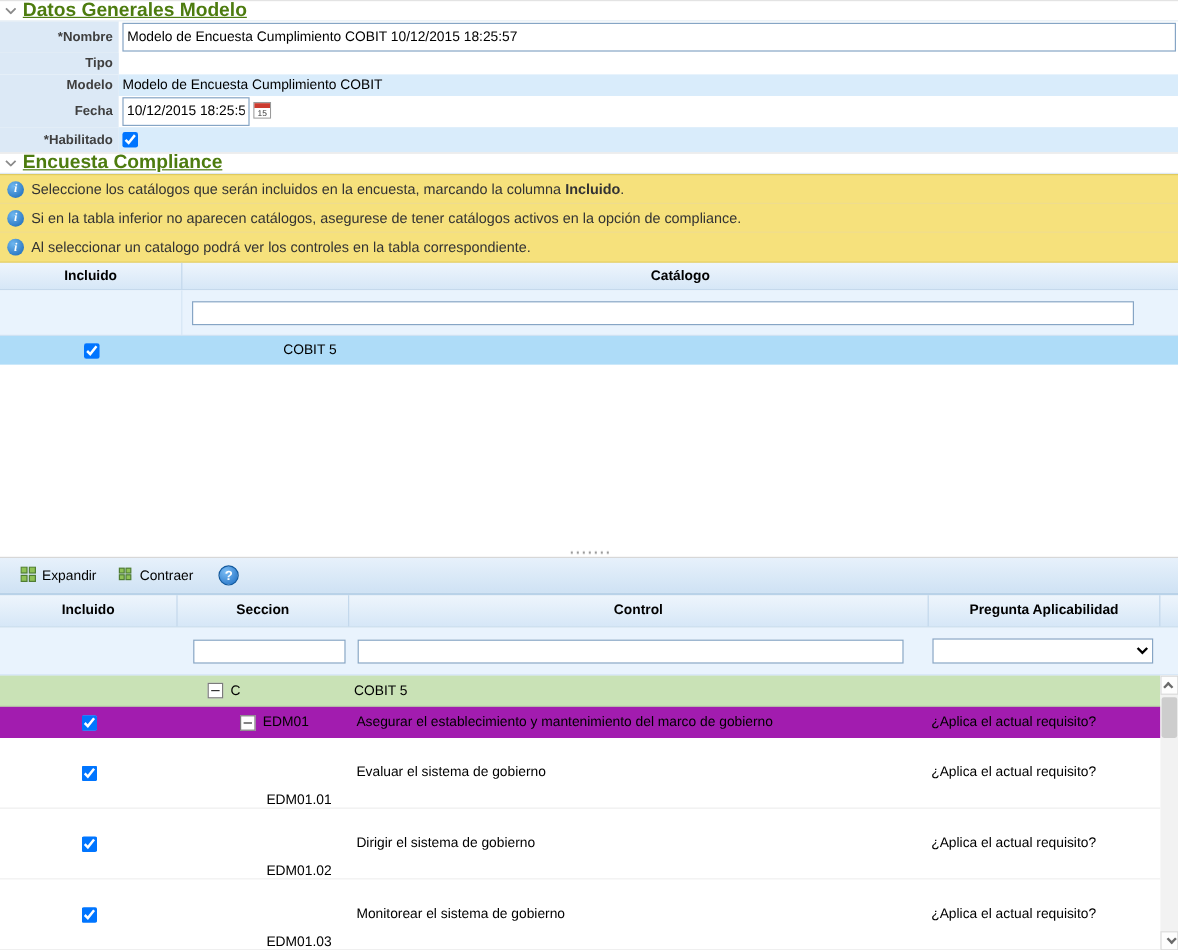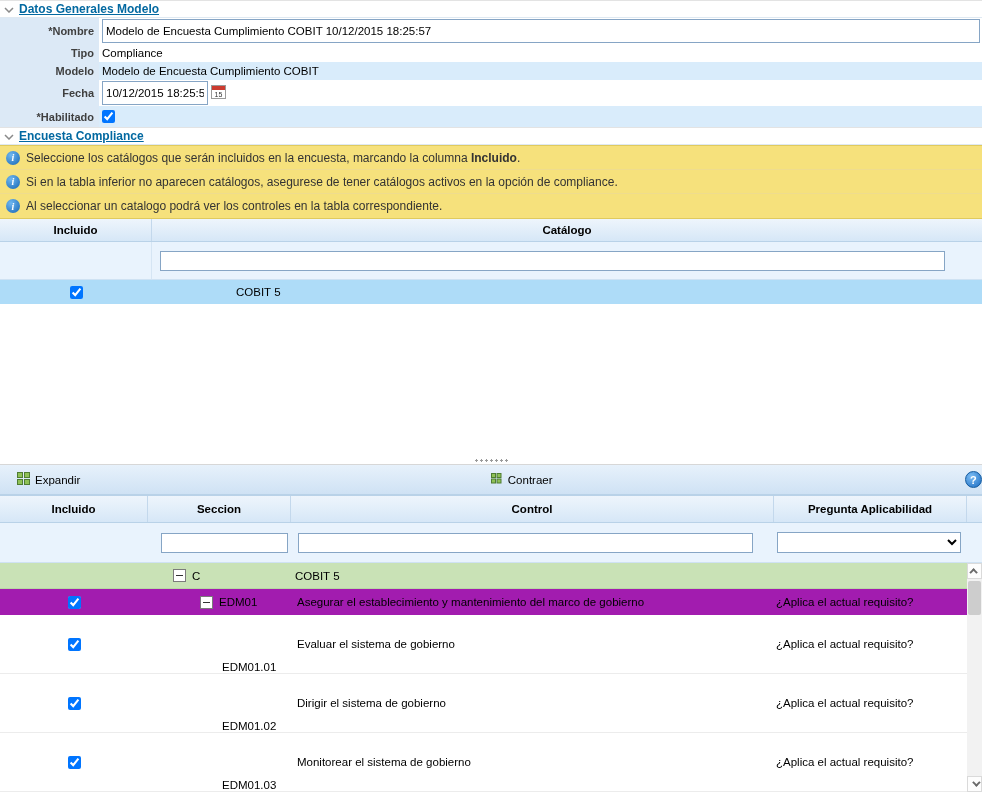--- a/index.html
+++ b/index.html
@@ -11,21 +11,21 @@
   }
 
   
   .section-header {
     height: 18px; flex: 0 0 18px;
     display: flex; align-items: center; gap: 5px;
     padding-left: 4px; background: #fff;
     border-top: 1px solid #e3e3e3; border-bottom: 1px solid #dfe9f2;
   }
   .section-title {
-    color: #0369a1; font-weight: bold; font-size: 12px;
+    color: #4d7c0f; font-weight: bold; font-size: 16px;
     text-decoration: underline; white-space: nowrap;
   }
 
   
   .frow { display: flex; align-items: stretch; }
   .frow-nombre { flex: 0 0 24px; }
   .frow-tipo { flex: 0 0 18px; justify-content: space-between; }
   .frow-modelo { flex: 0 0 18px; }
   .frow-fecha { flex: 0 0 24px; }
   .frow-habilitado { flex: 0 0 21px; }
@@ -86,24 +86,23 @@
   .splitter { flex: 0 0 9px; background: #fff; display: flex; align-items: center; justify-content: center; border-bottom: 1px solid #d7d7d7; }
   .splitter-dots {
     width: 34px; height: 3px;
     background-image: radial-gradient(circle, #9a9a9a 1px, transparent 1.3px);
     background-size: 5px 3px; background-repeat: repeat-x;
   }
 
   
   .toolbar {
     flex: 0 0 30px; display: flex; align-items: center;
-    padding-left: 10px; gap: 14px;
+    padding-left: 10px; gap: 4px;
     background: linear-gradient(#e7f1fb, #cfe2f4);
     border-bottom: 1px solid #b9d2e8;
-    justify-content: space-between;
   }
   .tb-btn {
     display: inline-flex; align-items: center; gap: 5px;
     background: transparent; border: 1px solid transparent;
     font: 11.5px "Liberation Sans", sans-serif; padding: 3px 6px; cursor: pointer;
   }
   .help-icon {
     width: 17px; height: 17px; border-radius: 50%; margin-left: 10px;
     background: radial-gradient(circle at 35% 30%, #7cbdf4, #1b6cc2);
     border: 1px solid #135a9e; color: #fff; font-weight: bold; font-size: 11px;
@@ -175,23 +174,20 @@
 
 <div class="frow frow-nombre">
   <div class="flabel">*Nombre</div>
   <div class="ffield">
     <input class="tinput nombre-input" type="text" value="Modelo de Encuesta Cumplimiento COBIT 10/12/2015 18:25:57" style="">
   </div>
 </div>
 
 <div class="frow frow-tipo">
   <div class="flabel">Tipo</div>
-  <div class="ffield">
-      <span>Compliance</span>
-    </div>
 </div>
 
 <div class="frow frow-modelo alt">
   <div class="flabel">Modelo</div>
   <div class="ffield">
       <span>Modelo de Encuesta Cumplimiento COBIT</span>
     </div>
 </div>
 
 <div class="frow frow-fecha">

